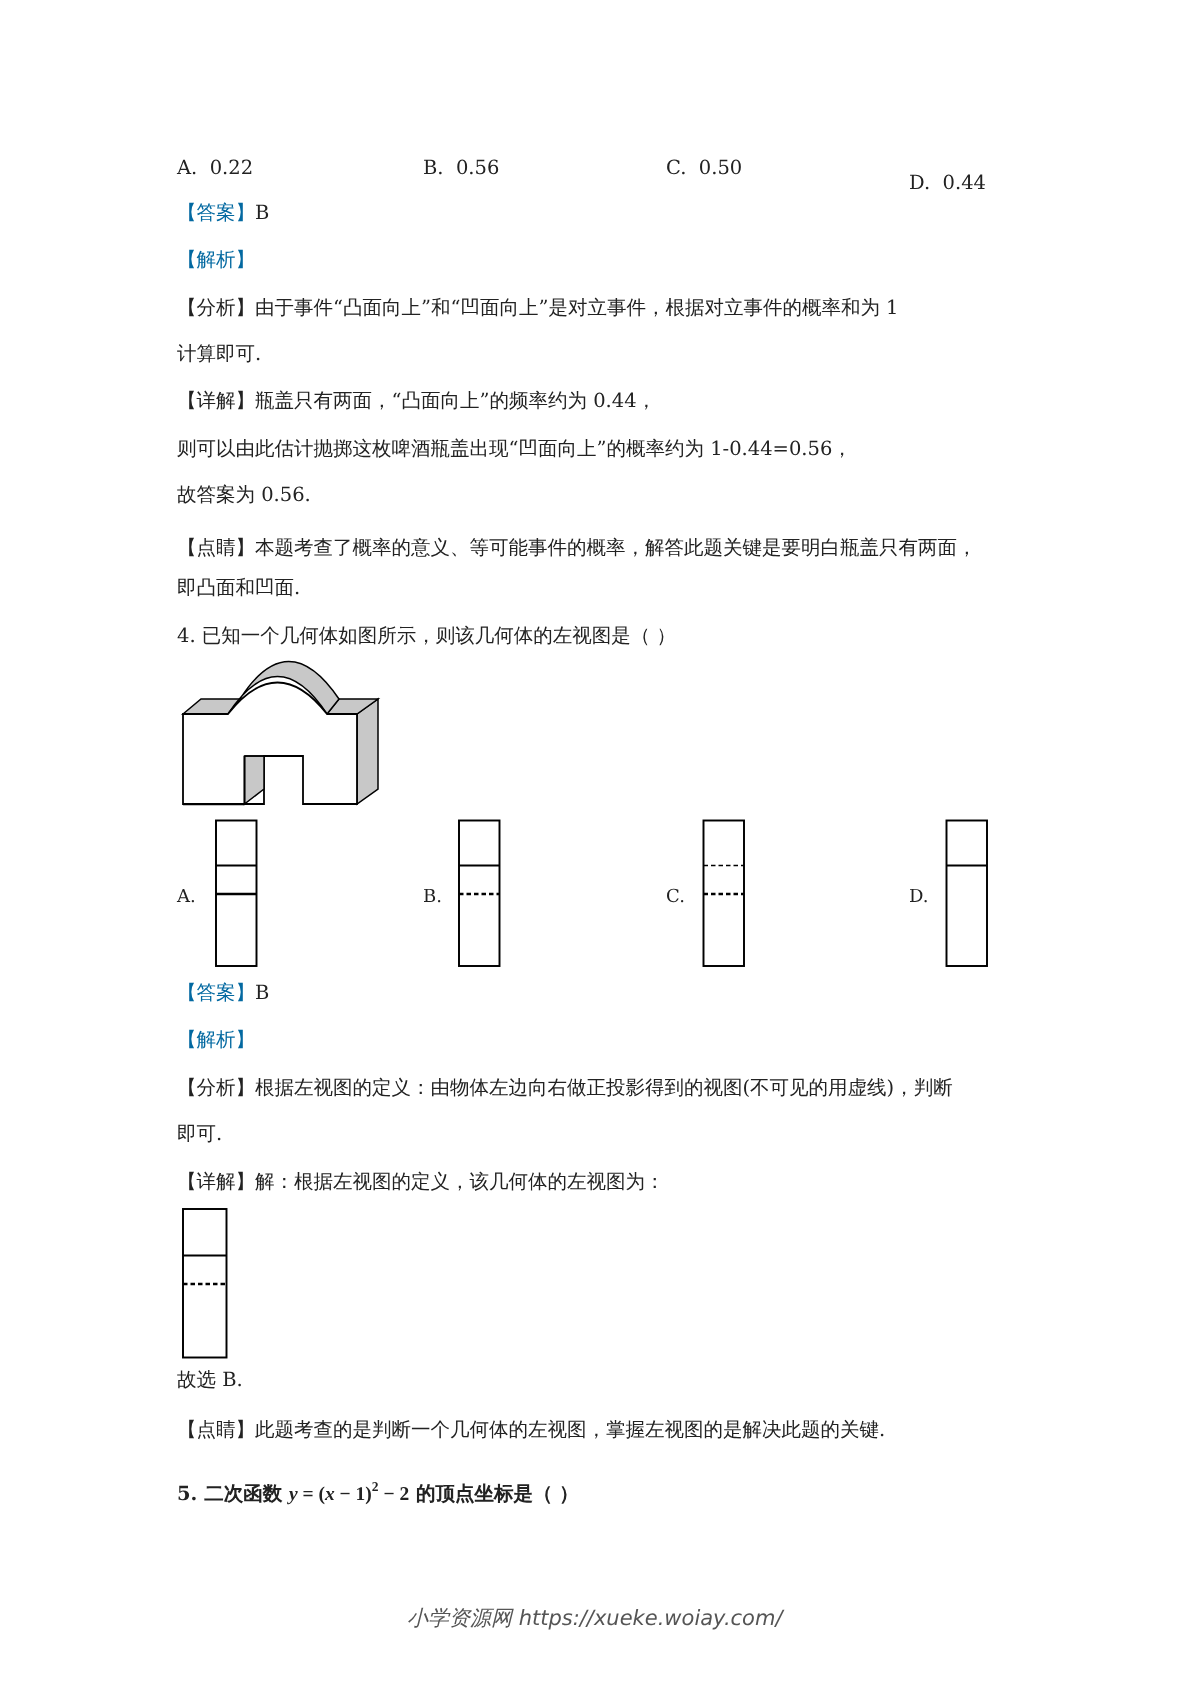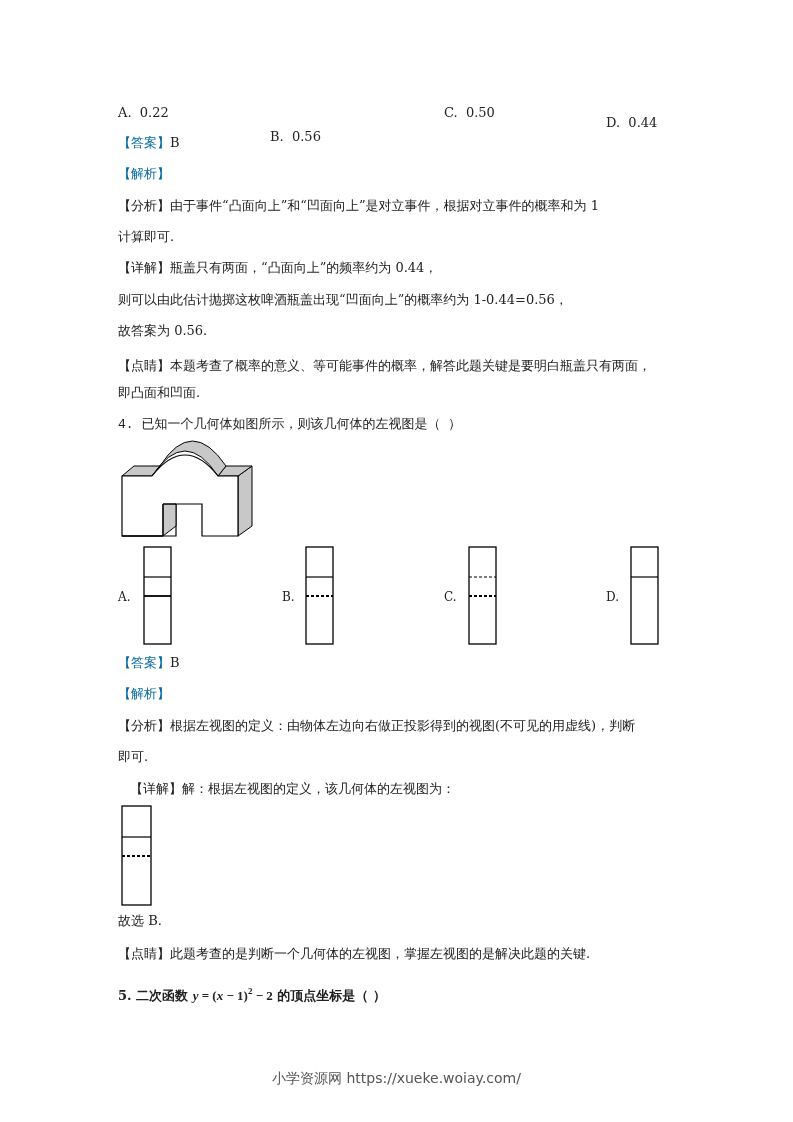--- a/index.html
+++ b/index.html
@@ -4,32 +4,32 @@
 <style>
   html, body { margin: 0; padding: 0; background: #ffffff; }
   body { width: 793px; height: 1122px; position: relative; overflow: hidden;
          font-family: "DejaVu Serif", "Liberation Serif", serif; color: #222; }
   .line { position: absolute; left: 118px; font-size: 13px; line-height: 16px; white-space: nowrap; }
   .blue { color: #0369a1; }
   .opt { position: absolute; font-size: 13px; line-height: 16px; }
   .lbl { position: absolute; font-size: 12px; line-height: 14px; }
   svg { position: absolute; overflow: visible; }
   .footer { position: absolute; top: 1070px; left: 0; width: 793px; text-align: center;
-            font-family: "DejaVu Sans", sans-serif; font-size: 14px; color: #555; }
+            font-family: "DejaVu Sans", sans-serif; font-size: 14px; color: #555; font-style: italic; }
   .math { font-family: "Liberation Serif", serif; font-style: italic; }
   .math .up { font-style: normal; }
   sup { font-size: 9px; vertical-align: 6px; }
 </style>
 </head>
 <body>
 
 <div class="opt" style="left:118px;top:105px;">
   <span>A.</span>&nbsp;&nbsp;<span>0.22</span>
 </div>
-<div class="opt" style="left:270px;top:105px;margin-top:24px;">
+<div class="opt" style="left:282px;top:105px;">
   <span>B.</span>&nbsp;&nbsp;<span>0.56</span>
 </div>
 <div class="opt" style="left:444px;top:105px;">
   <span>C.</span>&nbsp;&nbsp;<span>0.50</span>
 </div>
 <div class="opt" style="left:606px;top:115px;">
   <span>D.</span>&nbsp;&nbsp;<span>0.44</span>
 </div>
 
 <div class="line" style="top:135px;">
@@ -43,21 +43,21 @@
 <div class="line" style="top:260px;">
   <span>【详解】</span><span>瓶盖只有两面，“凸面向上”的频率约为 0.44，</span>
 </div>
 <div class="line" style="top:292px;">则可以由此估计抛掷这枚啤酒瓶盖出现“凹面向上”的概率约为 1-0.44=0.56，</div>
 <div class="line" style="top:323px;">故答案为 0.56.</div>
 <div class="line" style="top:358px;text-align:center;">
   <span>【点睛】</span><span>本题考查了概率的意义、等可能事件的概率，解答此题关键是要明白瓶盖只有两面，</span>
 </div>
 <div class="line" style="top:385px;">即凸面和凹面.</div>
 
-<div class="line" style="top:417px;font-family:Liberation Mono, monospace;">4.  已知一个几何体如图所示，则该几何体的左视图是（    ）</div>
+<div class="line" style="top:417px;">4.  已知一个几何体如图所示，则该几何体的左视图是（    ）</div>
 
 <svg style="left:120px;top:446px;" width="135" height="92" viewBox="0 0 135 92">
 
   <polygon points="118,30 132,20 132,80 118,90" fill="#c8c8c8" stroke="#000" stroke-width="1"></polygon>
 
   <polygon points="2,30 14,20 40,20 32,30" fill="#c8c8c8" stroke="#000" stroke-width="1"></polygon>
 
   <polygon points="98,30 106,20 132,20 118,30" fill="#c8c8c8" stroke="#000" stroke-width="1"></polygon>
 
   <path d="M32,30 Q65,-20 98,30 L106,20 Q72,-30 40,20 Z" fill="#c8c8c8" stroke="#000" stroke-width="1"></path>
@@ -98,21 +98,21 @@
 </svg>
 
 <div class="line" style="top:655px;">
   <span class="blue">【答案】</span><span>B</span>
 </div>
 <div class="line blue" style="top:686px;">【解析】</div>
 <div class="line" style="top:718px;">
   <span>【分析】</span><span>根据左视图的定义：由物体左边向右做正投影得到的视图(不可见的用虚线)，判断</span>
 </div>
 <div class="line" style="top:749px;">即可.</div>
-<div class="line" style="top:781px;margin-left:12px;">
+<div class="line" style="top:781px;">
   <span>【详解】</span><span>解：根据左视图的定义，该几何体的左视图为：</span>
 </div>
 
 <svg style="left:121px;top:805px;" width="32" height="102" viewBox="0 0 32 102">
   <rect x="1" y="1" width="29" height="99" fill="#fff" stroke="#000" stroke-width="1.3"></rect>
   <line x1="1" y1="32" x2="30" y2="32" stroke="#000" stroke-width="1.2"></line>
   <line x1="1" y1="51" x2="30" y2="51" stroke="#000" stroke-width="1.8" stroke-dasharray="3,2"></line>
 </svg>
 
 <div class="line" style="top:913px;">故选 B.</div>

